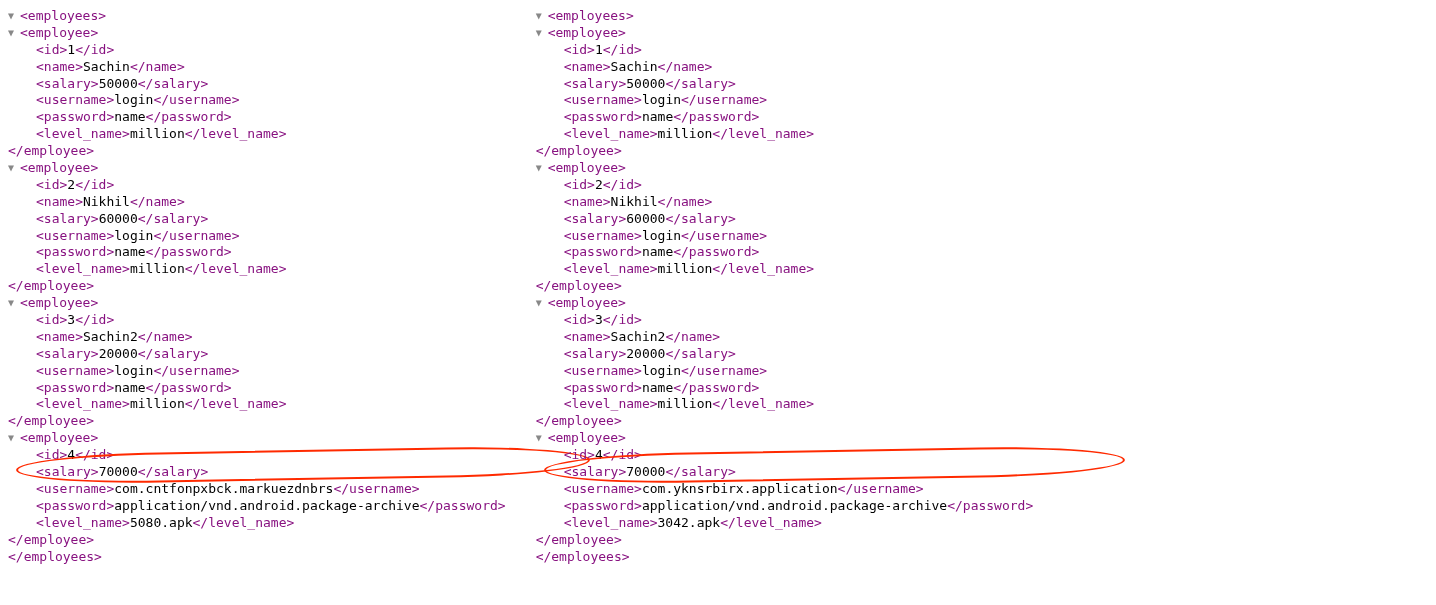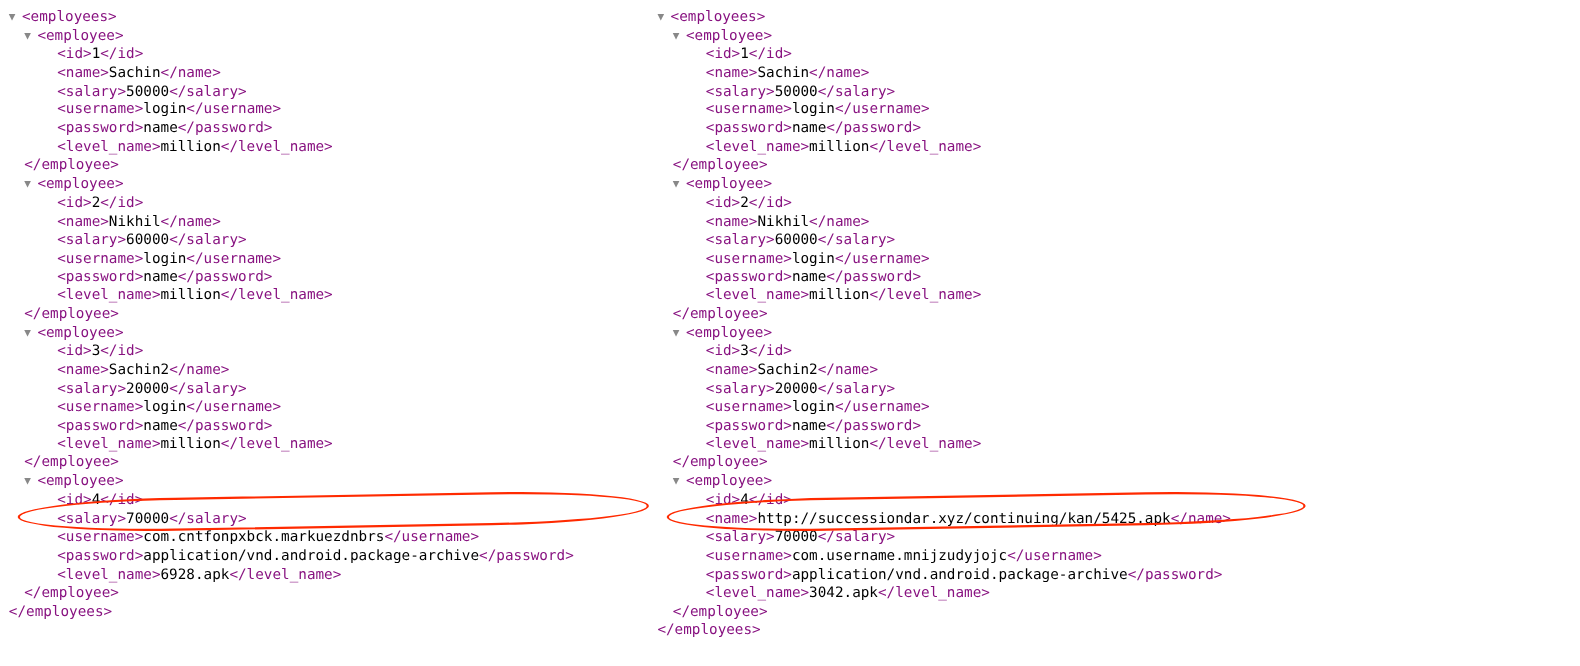--- a/index.html
+++ b/index.html
@@ -8,38 +8,38 @@
     font-family: Menlo, Monaco, Consolas, monospace;
     font-size: 13px;
     line-height: 1.3;
     color: #000;
     background: #fff;
     white-space: nowrap;
   }
   .container {
     display: flex;
     align-items: flex-start;
-    gap: 76px;
+    gap: 30px;
   }
   .tree {
     position: relative;
   }
   .arrow {
     display: inline-block;
     width: 12px;
     color: #888;
     cursor: pointer;
     user-select: none;
     font-size: 10px;
     vertical-align: 1px;
   }
   .tag { color: #881280; }
   .txt { color: #000; }
-  .indent1 { margin-left: 14px; }
-  .indent2 { margin-left: 44px; }
+  .indent1 { }
+  .indent2 { margin-left: 28px; }
   .line { position: relative; }
   .ring {
     position: absolute;
     border: 2.5px solid #ff2a00;
     border-radius: 50% / 100%;
     pointer-events: none;
     height: 26px;
     transform: rotate(-1deg);
   }
 </style>
@@ -72,21 +72,21 @@
         <div class="line indent2"><span class="tag">&lt;salary&gt;</span><span class="txt">20000</span><span class="tag">&lt;/salary&gt;</span></div>
         <div class="line indent2"><span class="tag">&lt;username&gt;</span><span class="txt">login</span><span class="tag">&lt;/username&gt;</span></div>
         <div class="line indent2"><span class="tag">&lt;password&gt;</span><span class="txt">name</span><span class="tag">&lt;/password&gt;</span></div>
         <div class="line indent2"><span class="tag">&lt;level_name&gt;</span><span class="txt">million</span><span class="tag">&lt;/level_name&gt;</span></div>
         <div class="line indent1"><span class="tag">&lt;/employee&gt;</span></div>
         <div class="line indent1"><span class="arrow">▼</span><span class="tag">&lt;employee&gt;</span></div>
         <div class="line indent2"><span class="tag">&lt;id&gt;</span><span class="txt">4</span><span class="tag">&lt;/id&gt;</span></div>
         <div class="line indent2"><span class="tag">&lt;salary&gt;</span><span class="txt">70000</span><span class="tag">&lt;/salary&gt;</span></div>
         <div class="line indent2"><span class="tag">&lt;username&gt;</span><span class="txt">com.cntfonpxbck.markuezdnbrs</span><span class="tag">&lt;/username&gt;</span></div>
         <div class="line indent2"><span class="tag">&lt;password&gt;</span><span class="txt">application/vnd.android.package-archive</span><span class="tag">&lt;/password&gt;</span></div>
-        <div class="line indent2"><span class="tag">&lt;level_name&gt;</span><span class="txt">6928.apk</span><span class="tag">&lt;/level_name&gt;</span></div>
+        <div class="line indent2"><span class="tag">&lt;level_name&gt;</span><span class="txt">5080.apk</span><span class="tag">&lt;/level_name&gt;</span></div>
         <div class="line indent1"><span class="tag">&lt;/employee&gt;</span></div>
         <div class="line"><span class="tag">&lt;/employees&gt;</span></div>
       </div>
       <div class="ring" style="left: 8px; top: 442.047px; width: 569.625px;"></div>
     </div>
   <div class="tree" id="tree-right">
       <div>
         <div class="line"><span class="arrow">▼</span><span class="tag">&lt;employees&gt;</span></div>
         <div class="line indent1"><span class="arrow">▼</span><span class="tag">&lt;employee&gt;</span></div>
         <div class="line indent2"><span class="tag">&lt;id&gt;</span><span class="txt">1</span><span class="tag">&lt;/id&gt;</span></div>
@@ -107,23 +107,22 @@
         <div class="line indent1"><span class="arrow">▼</span><span class="tag">&lt;employee&gt;</span></div>
         <div class="line indent2"><span class="tag">&lt;id&gt;</span><span class="txt">3</span><span class="tag">&lt;/id&gt;</span></div>
         <div class="line indent2"><span class="tag">&lt;name&gt;</span><span class="txt">Sachin2</span><span class="tag">&lt;/name&gt;</span></div>
         <div class="line indent2"><span class="tag">&lt;salary&gt;</span><span class="txt">20000</span><span class="tag">&lt;/salary&gt;</span></div>
         <div class="line indent2"><span class="tag">&lt;username&gt;</span><span class="txt">login</span><span class="tag">&lt;/username&gt;</span></div>
         <div class="line indent2"><span class="tag">&lt;password&gt;</span><span class="txt">name</span><span class="tag">&lt;/password&gt;</span></div>
         <div class="line indent2"><span class="tag">&lt;level_name&gt;</span><span class="txt">million</span><span class="tag">&lt;/level_name&gt;</span></div>
         <div class="line indent1"><span class="tag">&lt;/employee&gt;</span></div>
         <div class="line indent1"><span class="arrow">▼</span><span class="tag">&lt;employee&gt;</span></div>
         <div class="line indent2"><span class="tag">&lt;id&gt;</span><span class="txt">4</span><span class="tag">&lt;/id&gt;</span></div>
-        <div class="line indent2"><span class="tag">&lt;name&gt;</span><span class="txt">http://successiondar.xyz/continuing/kan/5425.apk</span><span class="tag">&lt;/name&gt;</span></div>
         <div class="line indent2"><span class="tag">&lt;salary&gt;</span><span class="txt">70000</span><span class="tag">&lt;/salary&gt;</span></div>
-        <div class="line indent2"><span class="tag">&lt;username&gt;</span><span class="txt">com.username.mnijzudyjojc</span><span class="tag">&lt;/username&gt;</span></div>
+        <div class="line indent2"><span class="tag">&lt;username&gt;</span><span class="txt">com.yknsrbirx.application</span><span class="tag">&lt;/username&gt;</span></div>
         <div class="line indent2"><span class="tag">&lt;password&gt;</span><span class="txt">application/vnd.android.package-archive</span><span class="tag">&lt;/password&gt;</span></div>
         <div class="line indent2"><span class="tag">&lt;level_name&gt;</span><span class="txt">3042.apk</span><span class="tag">&lt;/level_name&gt;</span></div>
         <div class="line indent1"><span class="tag">&lt;/employee&gt;</span></div>
         <div class="line"><span class="tag">&lt;/employees&gt;</span></div>
       </div>
       <div class="ring" style="left: 8px; top: 442.047px; width: 577.453px;"></div>
     </div>
 </div>
 
 </body></html>

